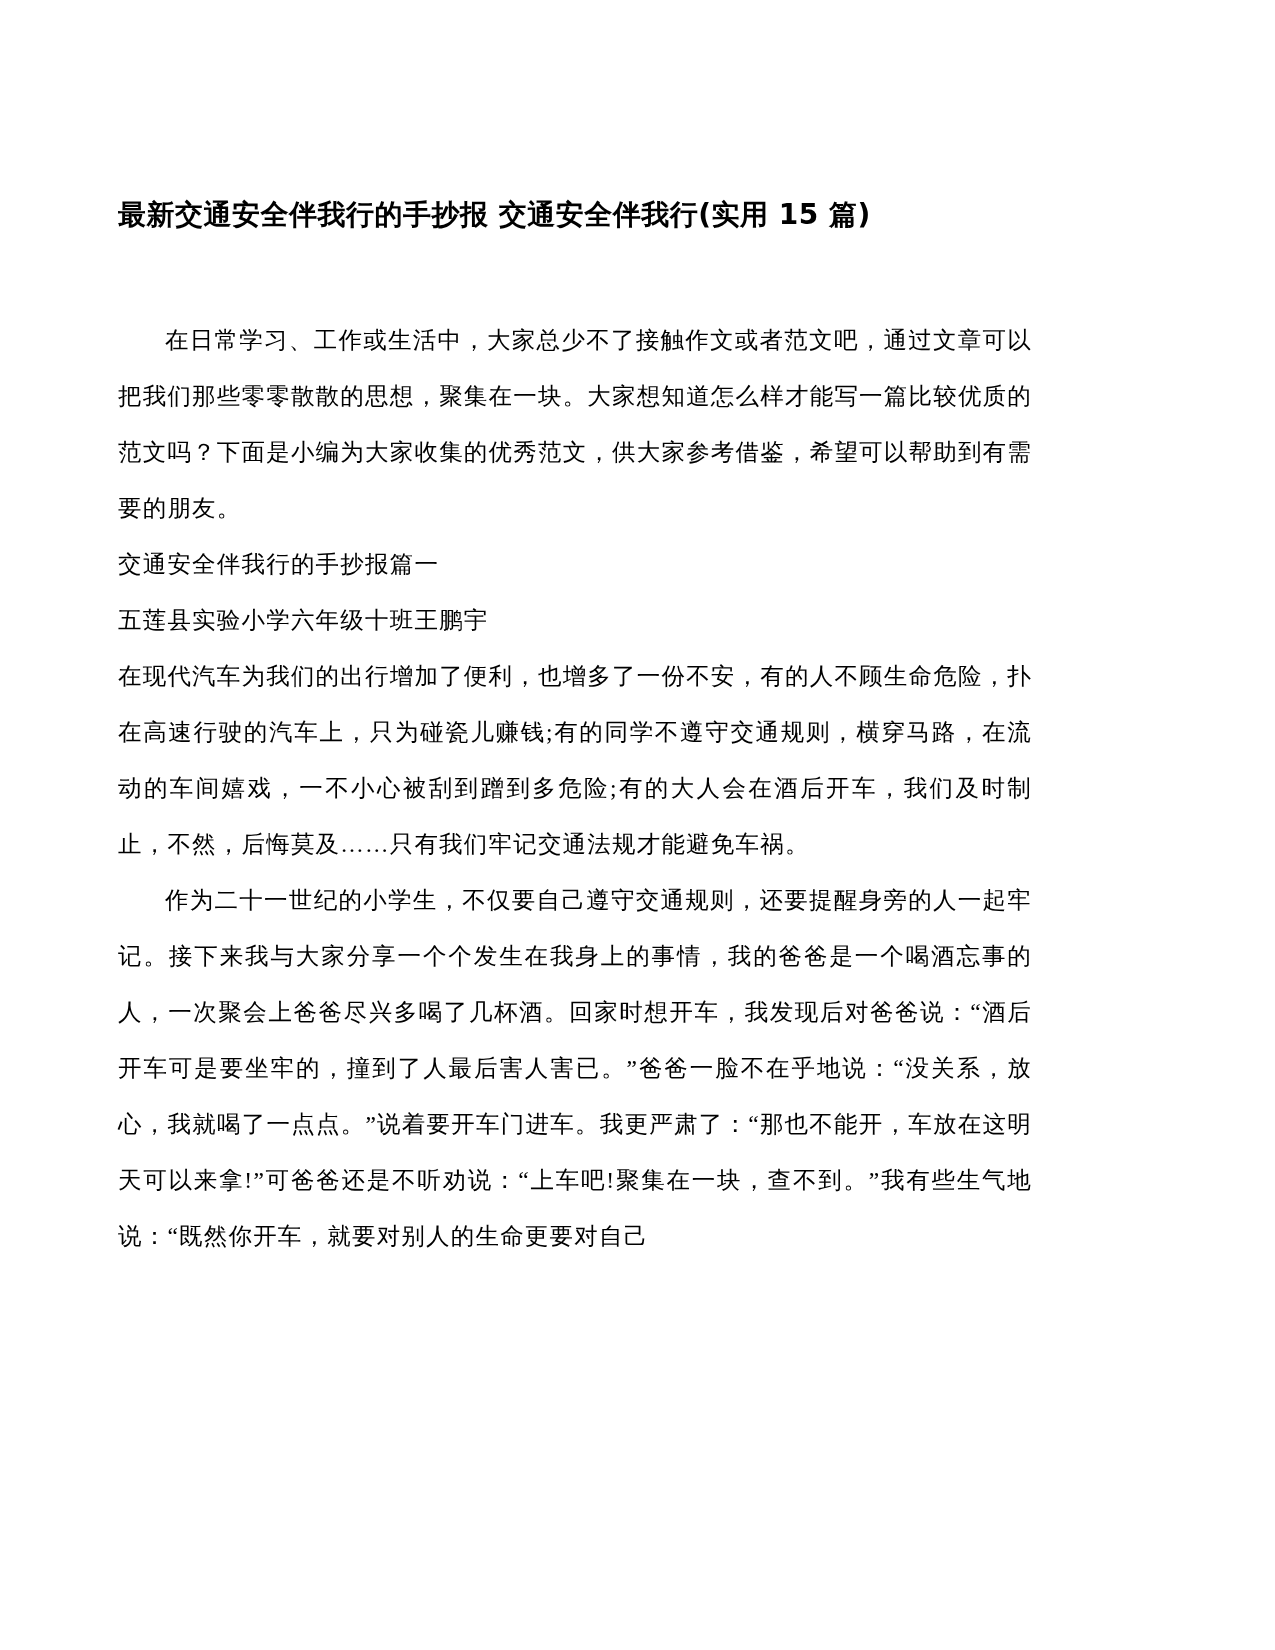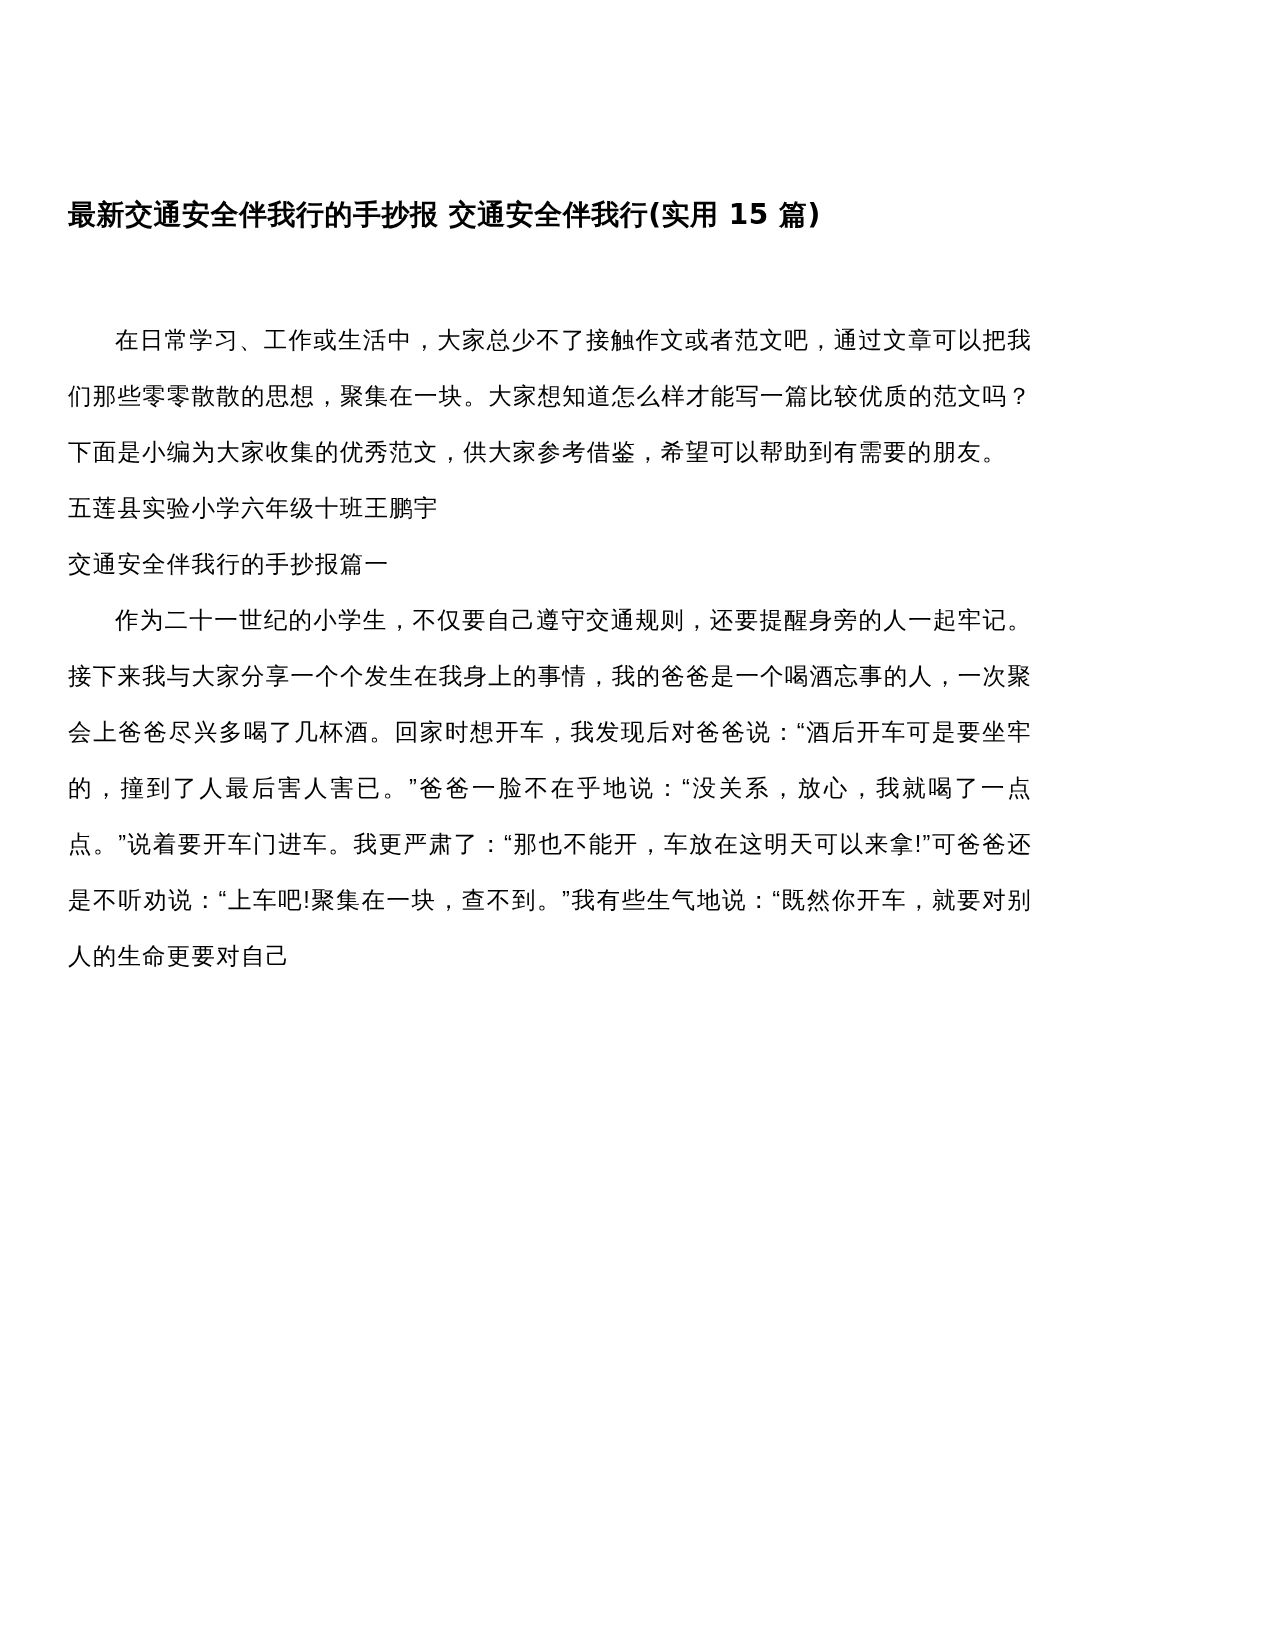--- a/index.html
+++ b/index.html
@@ -11,35 +11,35 @@
     width: 1275px;
     height: 1650px;
     font-family: "Liberation Serif", serif;
     color: #000000;
     overflow: hidden;
   }
   .page {
     box-sizing: border-box;
     width: 1182px;
     height: 1650px;
-    padding: 195px 150px 0 68px;
+    padding: 195px 150px 0 118px;
     position: relative;
   }
   .doc-title {
     font-family: "DejaVu Sans", sans-serif;
     font-weight: bold;
     font-size: 28px;
     line-height: 1.4;
     letter-spacing: 0.5px;
     text-align: left;
     margin: 0 0 78px 0;
     white-space: nowrap;
   }
   .para {
-    font-family: Liberation Sans, sans-serif;
+    font-family: Liberation Serif, serif;
     font-size: 23.5px;
     line-height: 56px;
     letter-spacing: 1.2px;
     text-align: justify;
     text-justify: inter-ideograph;
     margin: 0;
   }
   .para.indent {
     text-indent: 2em;
   }
@@ -47,16 +47,17 @@
     margin-top: 0;
   }
 </style>
 </head>
 <body>
 
 <div class="page">
   <h1 class="doc-title">最新交通安全伴我行的手抄报 交通安全伴我行(实用 15 篇)</h1>
 
   <p class="para indent">在日常学习、工作或生活中，大家总少不了接触作文或者范文吧，通过文章可以把我们那些零零散散的思想，聚集在一块。大家想知道怎么样才能写一篇比较优质的范文吗？下面是小编为大家收集的优秀范文，供大家参考借鉴，希望可以帮助到有需要的朋友。</p>
+  <p class="para">交通安全伴我行的手抄报篇一</p>
   <p class="para">五莲县实验小学六年级十班王鹏宇</p>
-  <p class="para">交通安全伴我行的手抄报篇一</p>
+  <p class="para">在现代汽车为我们的出行增加了便利，也增多了一份不安，有的人不顾生命危险，扑在高速行驶的汽车上，只为碰瓷儿赚钱;有的同学不遵守交通规则，横穿马路，在流动的车间嬉戏，一不小心被刮到蹭到多危险;有的大人会在酒后开车，我们及时制止，不然，后悔莫及……只有我们牢记交通法规才能避免车祸。</p>
   <p class="para indent">作为二十一世纪的小学生，不仅要自己遵守交通规则，还要提醒身旁的人一起牢记。接下来我与大家分享一个个发生在我身上的事情，我的爸爸是一个喝酒忘事的人，一次聚会上爸爸尽兴多喝了几杯酒。回家时想开车，我发现后对爸爸说：“酒后开车可是要坐牢的，撞到了人最后害人害已。”爸爸一脸不在乎地说：“没关系，放心，我就喝了一点点。”说着要开车门进车。我更严肃了：“那也不能开，车放在这明天可以来拿!”可爸爸还是不听劝说：“上车吧!聚集在一块，查不到。”我有些生气地说：“既然你开车，就要对别人的生命更要对自己</p>
 </div>
 
 </body></html>

